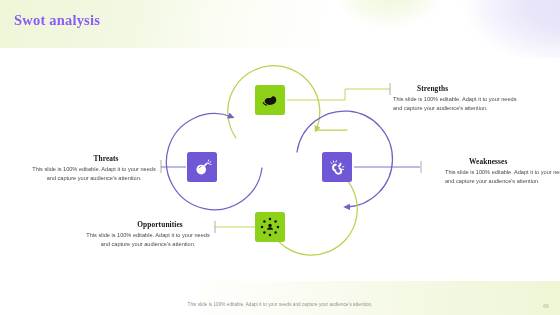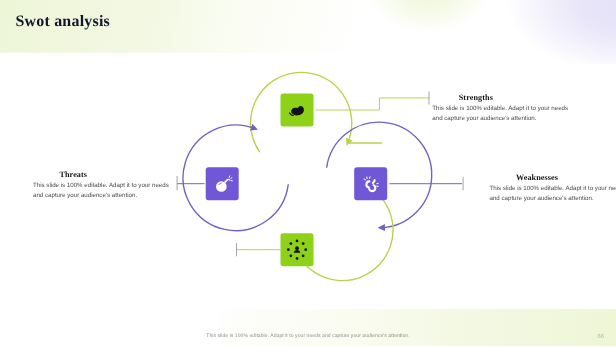--- a/index.html
+++ b/index.html
@@ -58,21 +58,21 @@
     pointer-events: none;
   }
 
   
   .slide-title {
     position: absolute;
     left: 14px; top: 12px;
     font-family: "Liberation Serif", serif;
     font-weight: bold;
     font-size: 14.5px;
-    color: #0f172a;
+    color: #8b5cf6;
     letter-spacing: 0.2px;
     white-space: nowrap;
   }
 
   
   .diagram {
     position: absolute;
     left: 0; top: 0;
     width: 560px; height: 315px;
   }
@@ -109,21 +109,21 @@
     margin-bottom: 2px;
     letter-spacing: 0.1px;
     padding-left: 24px;
   }
   .txt-block .body {
     font-family: "Liberation Sans", sans-serif;
     font-size: 5.6px;
     line-height: 1.62;
     color: #4a4a4a;
   }
-  .txt-block.left-col { text-align: left; }
+  .txt-block.left-col { text-align: center; }
   .txt-block.right-col { text-align: left; }
 
   #txt-strengths     { left: 393px; top: 84px; }
   #txt-weaknesses    { left: 425px; top: 157px; margin-left: 20px; }
   #txt-threats       { left: 30px;  top: 154px; }
   #txt-opportunities { left: 84px;  top: 220px; }
 
   
   .footer-note {
     position: absolute;
@@ -248,17 +248,21 @@
   <div class="txt-block right-col" id="txt-weaknesses">
     <div class="heading">Weaknesses</div>
     <div class="body">This slide is 100% editable. Adapt it to your needs and capture your audience's attention.</div>
   </div>
 
   <div class="txt-block left-col" id="txt-threats">
     <div class="heading">Threats</div>
     <div class="body">This slide is 100% editable. Adapt it to your needs and capture your audience's attention.</div>
   </div>
 
+  <div class="txt-block left-col" id="txt-opportunities">
+    <div class="heading">Opportunities</div>
+    <div class="body">This slide is 100% editable. Adapt it to your needs and capture your audience's attention.</div>
+  </div>
 
   <div class="footer-note">This slide is 100% editable. Adapt it to your needs and capture your audience's attention.</div>
   <div class="page-number">66</div>
 
 </div>
 
 </body></html>

